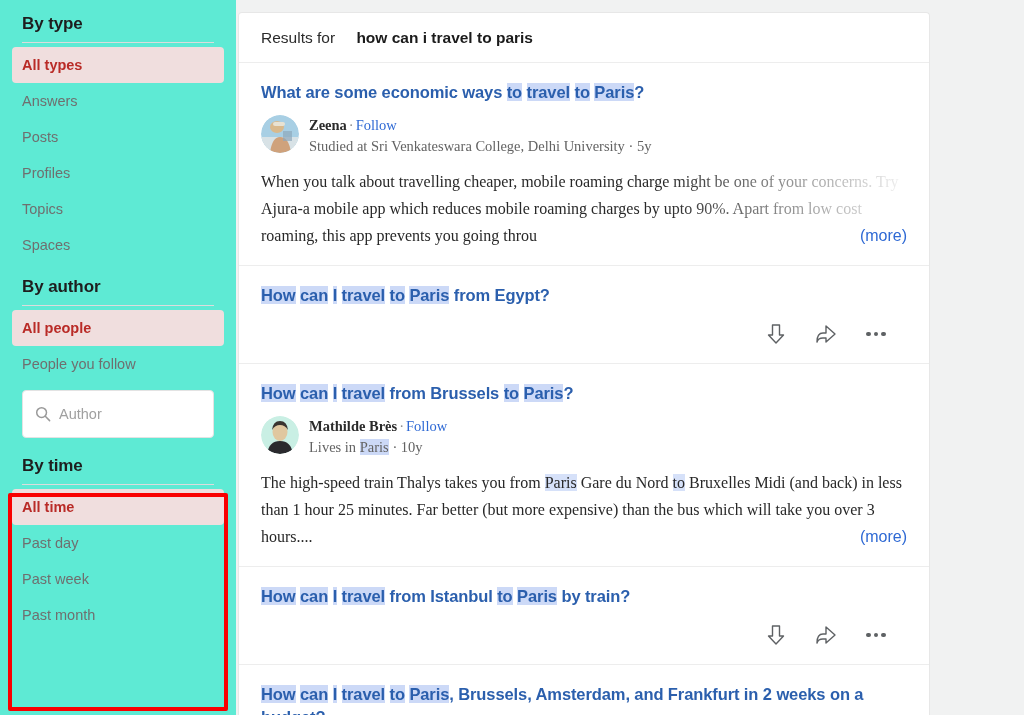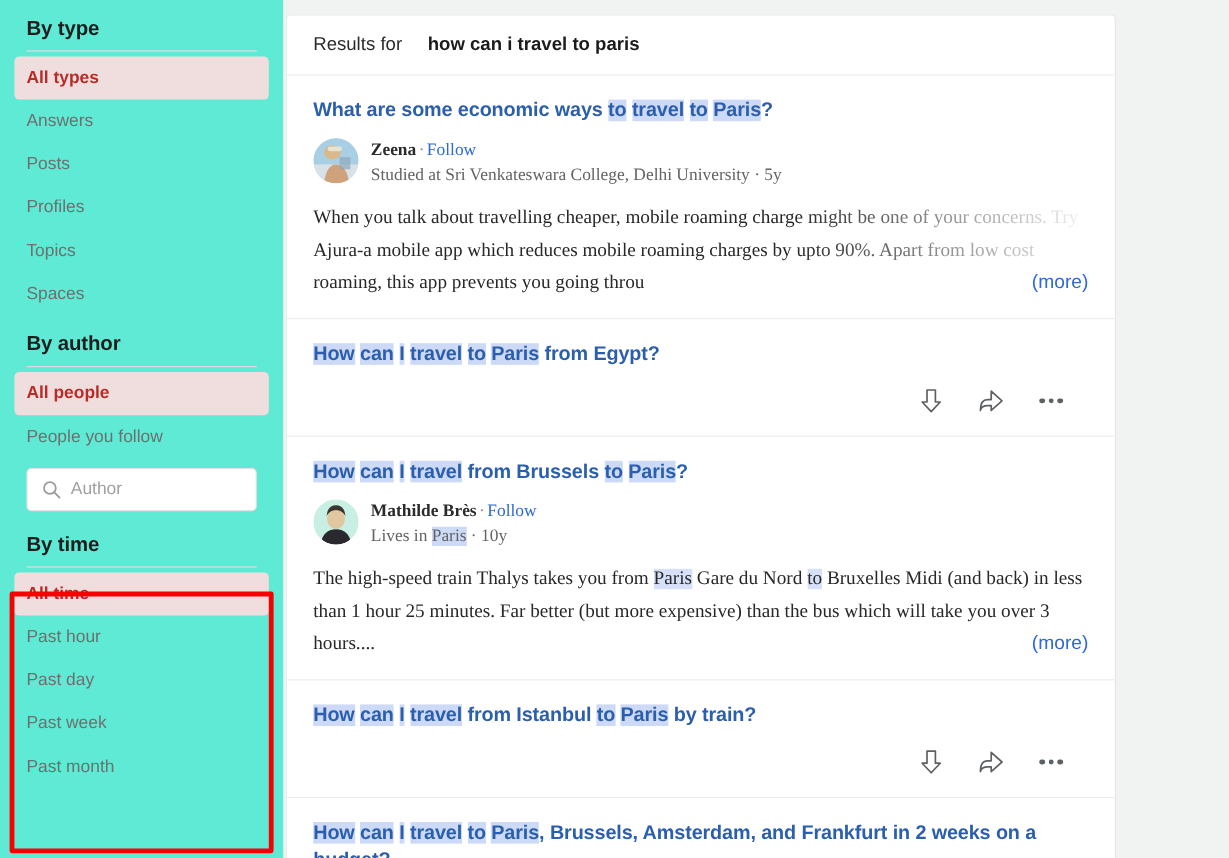--- a/index.html
+++ b/index.html
@@ -33,21 +33,21 @@
   }
   .filter-item.active {
     background: #f0dede; color: #b92b27; font-weight: bold;
   }
 
   
   .author-search-wrap { padding: 8px 10px 4px 10px; }
   .author-search {
     display: flex; align-items: center; gap: 8px;
     background: #ffffff; border: 1px solid #e3e3e3;
-    border-radius: 4px; height: 36px; padding: 0 12px;
+    border-radius: 4px; height: 48px; padding: 0 12px;
   }
   .author-search svg { flex: 0 0 auto; display:block; }
   .author-search .ph { font-size: 14.5px; color: #a0a0a0; }
 
   
   .annot-box {
     position: absolute; left: 8px; top: 493px;
     width: 220px; height: 218px;
     border: 4px solid #f90000;
     border-radius: 2px;
@@ -153,21 +153,20 @@
           </span>
           <span class="ph">Author</span>
         </div>
       </div>
     </div>
 
     <div class="filter-group">
       <div class="group-title">By time</div>
       <div class="group-rule"></div>
       <div class="filter-item active">All time</div>
-      <div class="filter-item">Past hour</div>
       <div class="filter-item">Past day</div>
       <div class="filter-item">Past week</div>
       <div class="filter-item">Past month</div>
     </div>
 
     <div class="annot-box"></div>
   </div>
 
   <div class="content">
 

